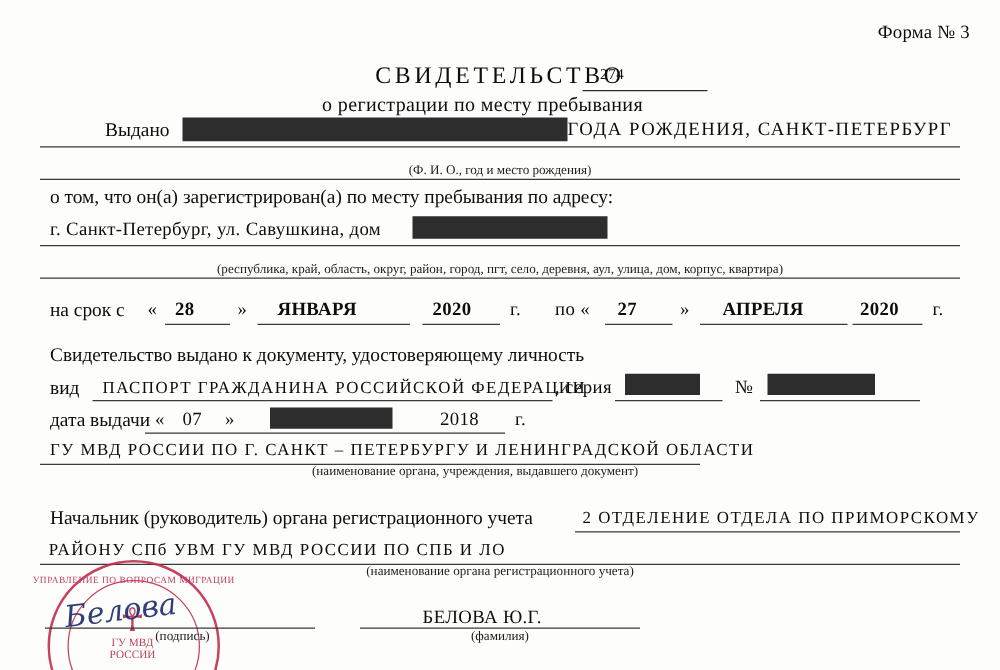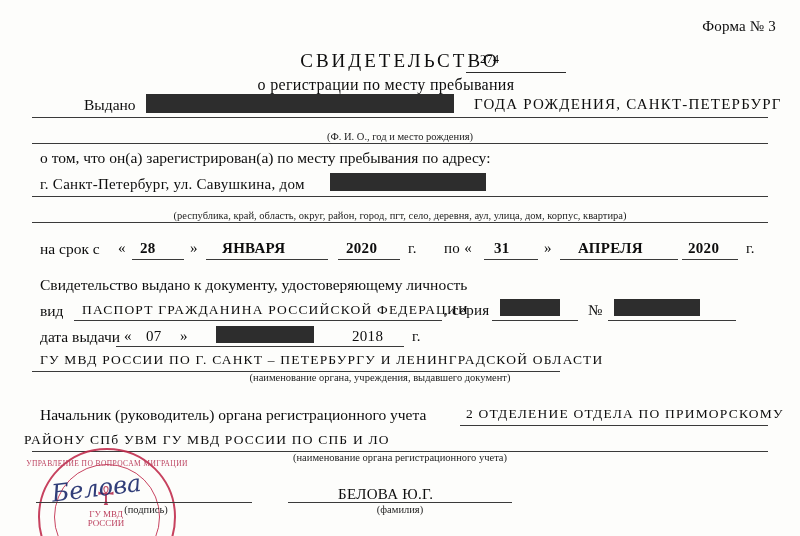--- a/index.html
+++ b/index.html
@@ -170,21 +170,21 @@
 
   <div class="form-no">Форма № 3</div>
 
   <div class="title">СВИДЕТЕЛЬСТВО</div>
   <div class="cert-number">274</div>
   <div class="cert-number-line"></div>
   <div class="subtitle">о регистрации по месту пребывания</div>
 
   <div class="lbl" style="top:96px; left:84px;">Выдано</div>
   <div class="redact" style="top:94px; left:146px; width:308px; height:19px;"></div>
-  <div class="val spaced" style="top:96px; left:474px;">ГОДА РОЖДЕНИЯ, САНКТ-ПЕТЕРБУРГ</div>
+  <div class="val spaced" style="top:96px; left:454px;">ГОДА РОЖДЕНИЯ, САНКТ-ПЕТЕРБУРГ</div>
   <div class="rule" style="top:117px; left:32px; width:736px;"></div>
 
   <div class="rule" style="top:143px; left:32px; width:736px;"></div>
   <div class="caption" style="top:131px;">(Ф. И. О., год и место рождения)</div>
 
   <div class="lbl" style="top:149px; left:40px;">о том, что он(а) зарегистрирован(а) по месту пребывания по адресу:</div>
 
   <div class="val" style="top:176px; left:40px;">г. Санкт-Петербург, ул. Савушкина, дом</div>
   <div class="redact" style="top:173px; left:330px; width:156px; height:18px;"></div>
   <div class="rule" style="top:196px; left:32px; width:736px;"></div>
@@ -195,21 +195,21 @@
   <div class="val" style="top:240px; left:118px;">«</div>
   <div class="val bold" style="top:240px; left:140px;">28</div>
   <div class="rule" style="top:259px; left:132px; width:52px;"></div>
   <div class="val" style="top:240px; left:190px;">»</div>
   <div class="val bold" style="top:240px; left:222px;">ЯНВАРЯ</div>
   <div class="rule" style="top:259px; left:206px; width:122px;"></div>
   <div class="val bold" style="top:240px; left:346px;">2020</div>
   <div class="rule" style="top:259px; left:338px; width:62px;"></div>
   <div class="val" style="top:240px; left:408px;">г.</div>
   <div class="val" style="top:240px; left:444px;">по «</div>
-  <div class="val bold" style="top:240px; left:494px;">31</div>
+  <div class="val bold" style="top:240px; left:494px;">27</div>
   <div class="rule" style="top:259px; left:484px; width:54px;"></div>
   <div class="val" style="top:240px; left:544px;">»</div>
   <div class="val bold" style="top:240px; left:578px;">АПРЕЛЯ</div>
   <div class="rule" style="top:259px; left:560px; width:118px;"></div>
   <div class="val bold" style="top:240px; left:688px;">2020</div>
   <div class="rule" style="top:259px; left:682px; width:56px;"></div>
   <div class="val" style="top:240px; left:746px;">г.</div>
 
   <div class="lbl" style="top:276px; left:40px;">Свидетельство выдано к документу, удостоверяющему личность</div>
 
@@ -232,21 +232,21 @@
   <div class="val" style="top:328px; left:412px;">г.</div>
   <div class="rule" style="top:346px; left:116px; width:288px;"></div>
 
   <div class="val spaced" style="top:352px; left:40px; font-size:13.5px;font-family:Liberation Serif, serif;">ГУ  МВД  РОССИИ  ПО  Г. САНКТ – ПЕТЕРБУРГУ  И  ЛЕНИНГРАДСКОЙ ОБЛАСТИ</div>
   <div class="rule" style="top:371px; left:32px; width:528px;"></div>
   <div class="caption-inline" style="top:372px; left:160px; width:440px;">(наименование органа, учреждения, выдавшего документ)</div>
 
   <div class="lbl" style="top:406px; left:40px;">Начальник (руководитель) органа регистрационного учета</div>
   <div class="val spaced" style="top:406px; left:466px; font-size:13.5px;">2 ОТДЕЛЕНИЕ ОТДЕЛА  ПО ПРИМОРСКОМУ</div>
   <div class="rule" style="top:425px; left:460px; width:308px;"></div>
-  <div class="val spaced" style="top:432px; left:24px; font-size:13.5px;">РАЙОНУ СПб УВМ  ГУ  МВД  РОССИИ  ПО  СПБ  И  ЛО</div>
+  <div class="val spaced" style="top:432px; left:39px; font-size:13.5px;">РАЙОНУ СПб УВМ  ГУ  МВД  РОССИИ  ПО  СПБ  И  ЛО</div>
   <div class="rule" style="top:451px; left:32px; width:736px;"></div>
   <div class="caption" style="top:452px;">(наименование органа регистрационного учета)</div>
 
   <div class="stamp">
     <div class="stamp-inner"></div>
     <div class="stamp-txt stamp-top">УПРАВЛЕНИЕ ПО ВОПРОСАМ МИГРАЦИИ</div>
     <div class="stamp-core">
       <div class="eagle">☥</div>
       <div>ГУ МВД РОССИИ</div>
     </div>

